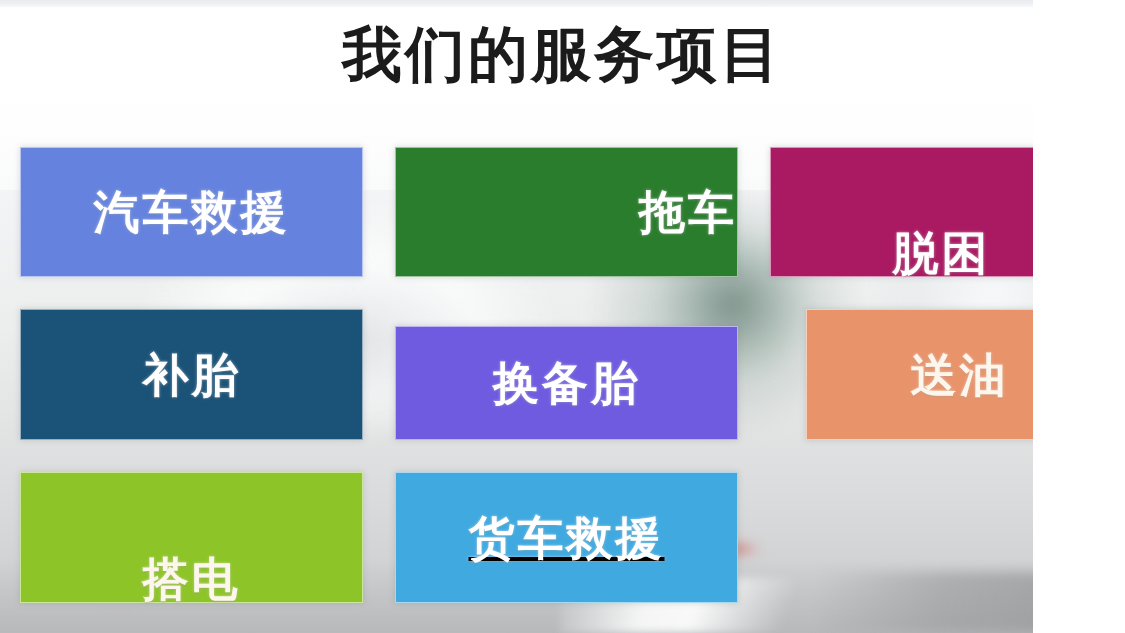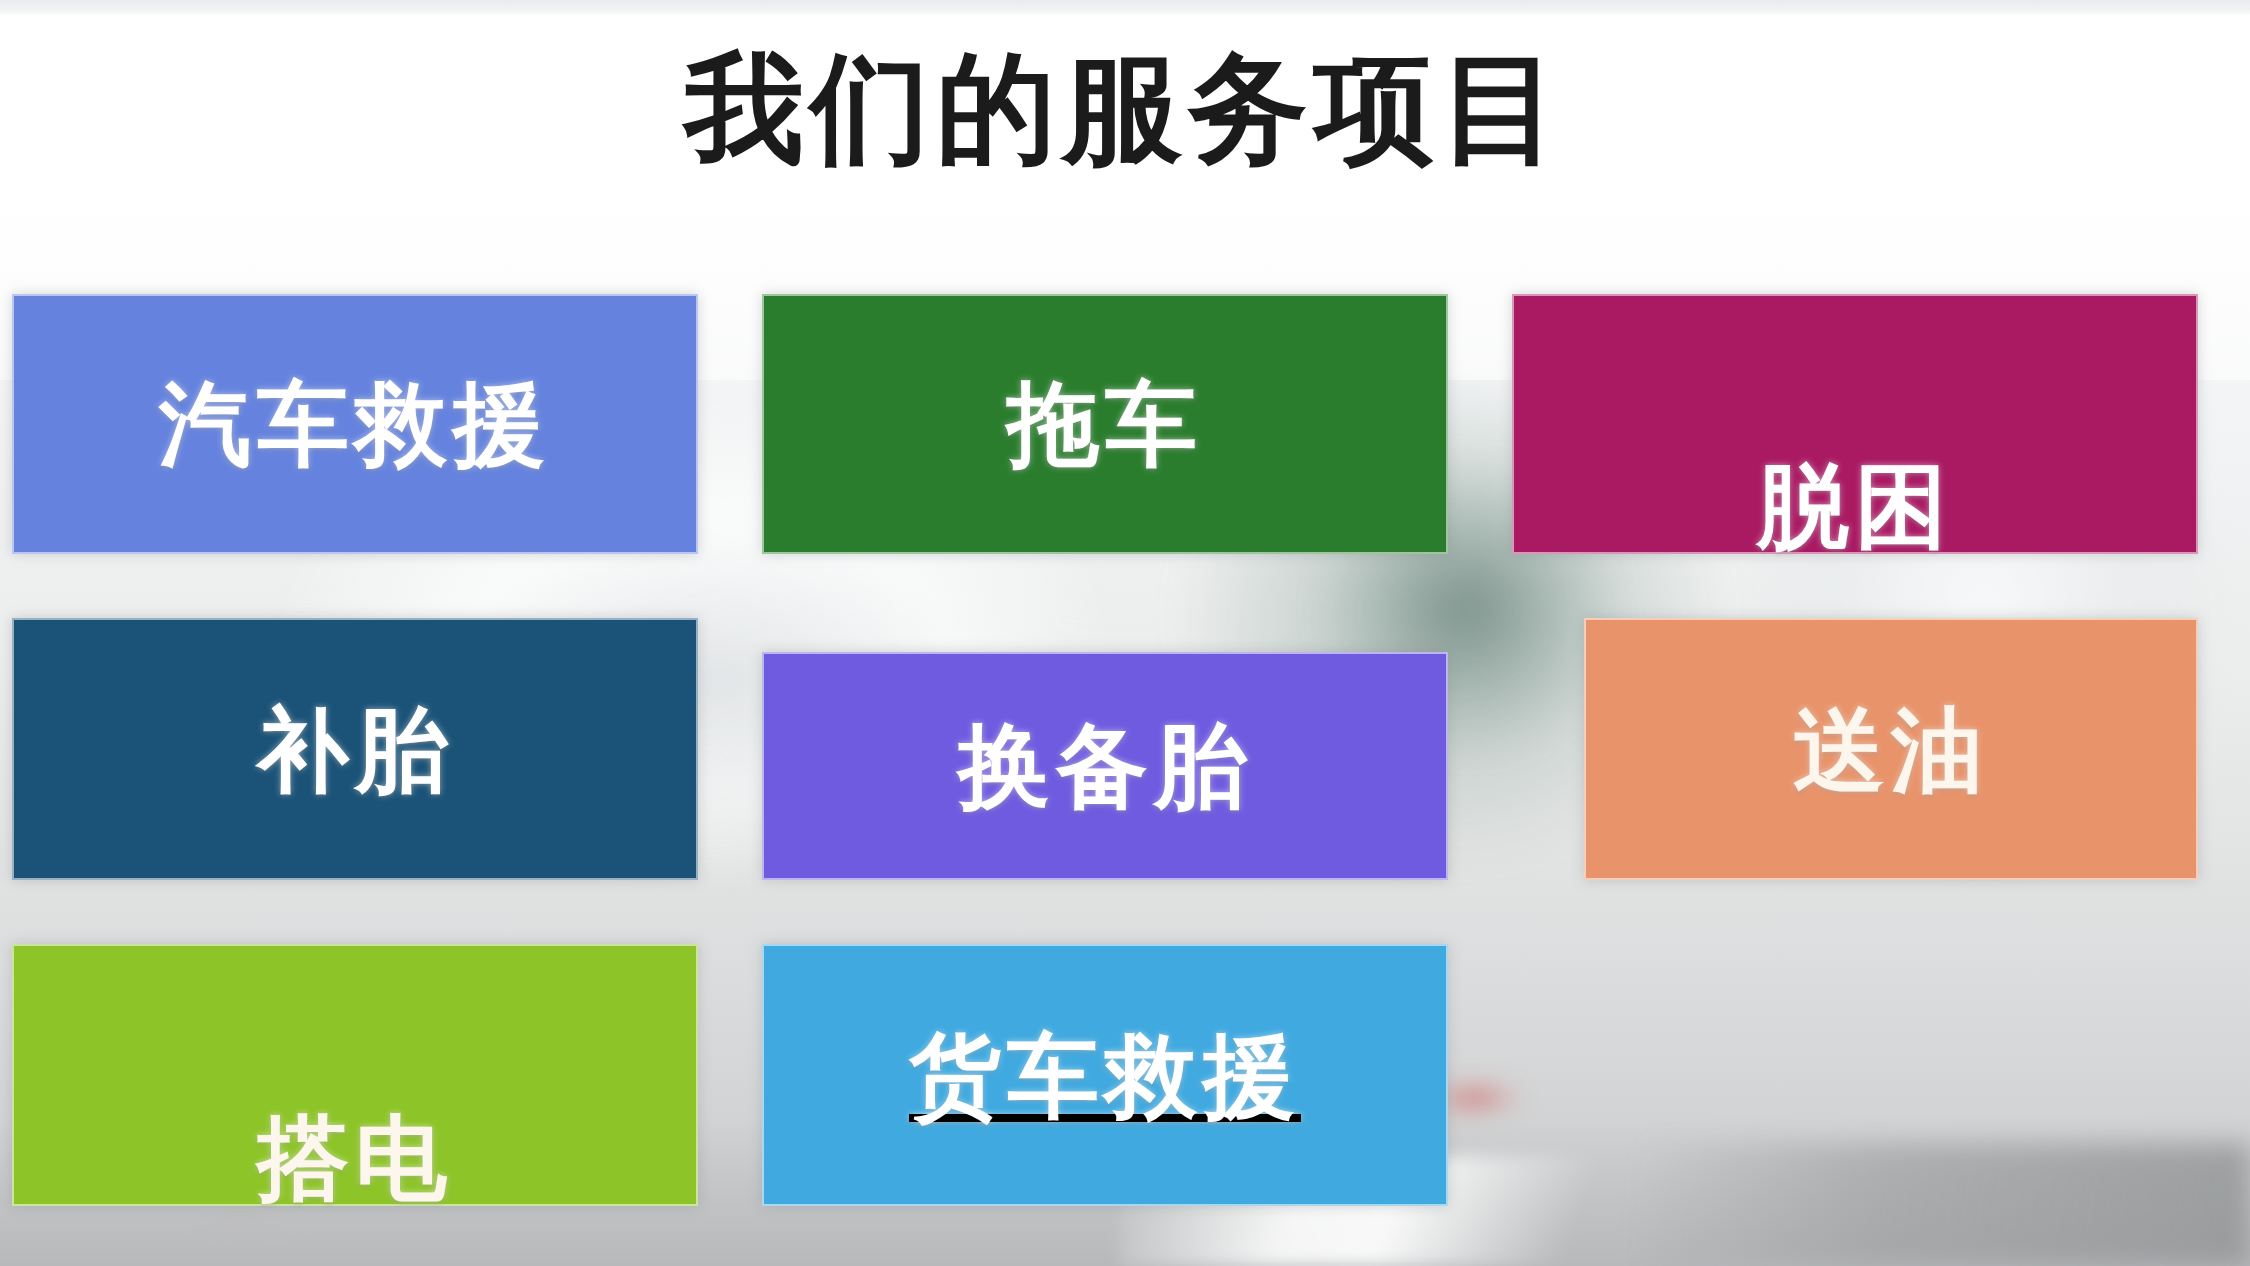--- a/index.html
+++ b/index.html
@@ -7,21 +7,21 @@
     margin: 0;
     padding: 0;
     background: #ffffff;
   }
   body {
     font-family: "Liberation Sans", "DejaVu Sans", sans-serif;
   }
 
   .screen {
     position: relative;
-    width: 1125px;
+    width: 1033px;
     height: 633px;
     overflow: hidden;
     background: #c2410c;
   }
 
   
   .backdrop {
     position: absolute;
     left: 0;
     top: 0;
@@ -139,21 +139,21 @@
     font-size: 60px;
     font-weight: bold;
     color: #1b1b1b;
     letter-spacing: 3px;
     line-height: 1.1;
     white-space: nowrap;
   }
 
   .grid {
     position: absolute;
-    left: 6px;
+    left: 20px;
     top: 147px;
     width: 1085px;
     height: 453px;
     display: grid;
     grid-template-columns: 343px 343px 343px;
     grid-template-rows: 130px 131px 131px;
     column-gap: 28px;
     row-gap: 30px;
     gap: 32px;
   }
@@ -207,21 +207,21 @@
   <div class="content">
 
     <div class="page-title">我们的服务项目</div>
 
     <div class="grid">
 
       <div class="tile" style="background-color: rgb(101, 131, 222);">
         <span class="tile-label">汽车救援</span>
       </div>
 
-      <div class="tile" style="background-color: rgb(43, 125, 46);">
+      <div class="tile" style="background-color: rgb(43, 125, 46); justify-content: flex-end;">
         <span class="tile-label">拖车</span>
       </div>
 
       <div class="tile" style="background-color: rgb(169, 26, 99); align-items: flex-end;">
         <span class="tile-label">脱困</span>
       </div>
 
       <div class="tile" style="background-color: rgb(27, 83, 120);">
         <span class="tile-label">补胎</span>
       </div>

